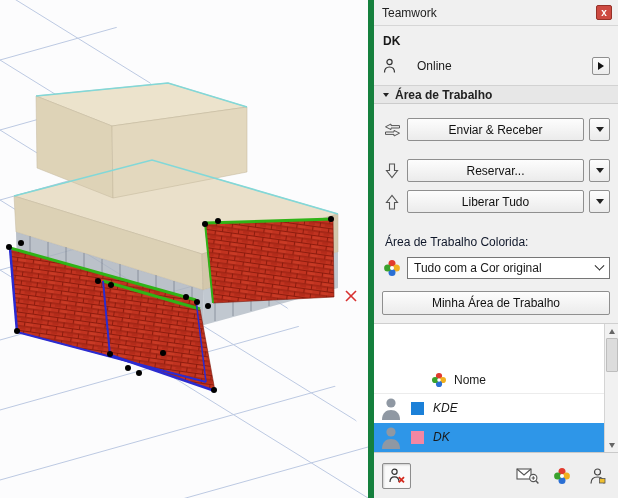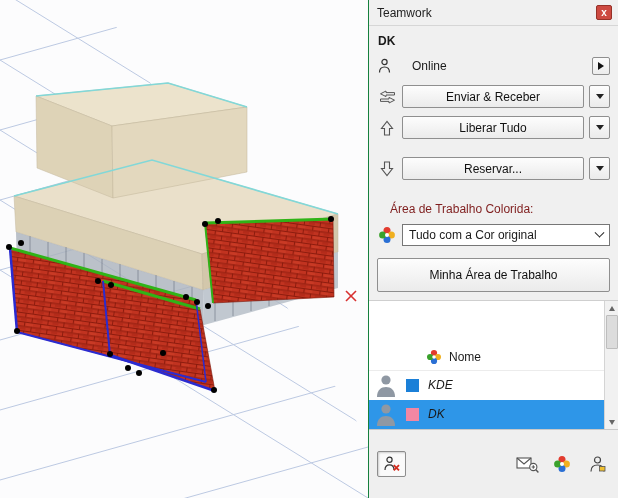--- a/index.html
+++ b/index.html
@@ -9,21 +9,21 @@
     font-size: 12px; color: #1a1a1a; background: #fff;
   }
   .app { display: flex; width: 618px; height: 498px; }
 
   
   .viewport { position: relative; width: 368px; height: 498px; background: #fcfcfd; overflow: hidden; }
 
   
   .panel {
     width: 250px; height: 498px; background: #f0f0f0;
-    border-left: 1px solid #15803d; box-shadow: -2px 0 5px rgba(0,0,0,.14);
+    border-left: 6px solid #15803d; box-shadow: -2px 0 5px rgba(0,0,0,.14);
     display: flex; flex-direction: column;
   }
   .titlebar {
     height: 26px; display: flex; align-items: center;
     padding: 0 6px 0 8px; border-bottom: 1px solid #d6d6d6; flex: none;
   }
   .titlebar .title { font-size: 12px; color: #222; }
   .close-btn {
     margin-left: auto; width: 16px; height: 15px; border: 1px solid #963128;
     color: #fff; font-size: 10px; font-weight: bold; line-height: 13px;
@@ -42,41 +42,41 @@
   .tri-down  { width: 0; height: 0; border-left: 4px solid transparent; border-right: 4px solid transparent; border-top: 5px solid #222; }
   .tri-down.sm { border-left-width: 3.5px; border-right-width: 3.5px; border-top-width: 4.5px; }
 
   .section-header {
     margin: 0 -8px; height: 19px; background: #e7e7e7;
     border-top: 1px solid #d2d2d2; border-bottom: 1px solid #cccccc;
     display: flex; align-items: center; gap: 6px; padding: 0 9px;
     font-weight: bold; color: #222; cursor: pointer;
   }
   .action-row { display: flex; align-items: center; gap: 5px; }
-  .mt9  { margin-top: 7px; }  .mt18 { margin-top: 18px; }
+  .mt9  { margin-top: 14px; }  .mt18 { margin-top: 18px; }
   .mt8  { margin-top: 8px; }  .mt22 { margin-top: 22px; } .mt12 { margin-top: 12px; } .mt10 { margin-top: 10px; }
   .row-icon { width: 20px; flex: none; display: flex; justify-content: center; }
   .btn {
     flex: 1; height: 23px; background: linear-gradient(#fdfdfd,#ebebeb);
     border: 1px solid #8f8f8f; border-radius: 2px; font-size: 12px; color: #111;
     display: flex; align-items: center; justify-content: center; cursor: pointer;
   }
   .drop-btn { flex: none; width: 21px; height: 23px; }
-  .label-line { margin-left: 13px; color: #7f1d1d; }
+  .label-line { margin-left: 3px; color: #0f172a; }
   .combo-row { display: flex; align-items: center; gap: 5px; }
   .combobox {
     flex: 1; height: 22px; background: #fff; border: 1px solid #767676;
     display: flex; align-items: center; padding: 0 6px; cursor: pointer;
   }
   .combobox .chev {
     margin-left: auto; width: 7px; height: 7px;
     border-right: 1.6px solid #222; border-bottom: 1.6px solid #222;
     transform: rotate(45deg) translate(-2px,-2px);
   }
-  .wide-btn { width: 100%; height: 34px; }
+  .wide-btn { width: 100%; height: 24px; }
 
   .user-list {
     margin-top: 8px; height: 129px; background: #fff;
     border-top: 1px solid #cfcfcf; display: flex; flex: none;
   }
   .list-body { flex: 1; display: flex; flex-direction: column; overflow: hidden; margin-top: 44px; }
   .list-header { height: 27px; display: flex; align-items: center; gap: 7px; padding-left: 57px; border-bottom: 1px solid #ececec; background: #fff; }
   .user-row { height: 31px; display: flex; align-items: center; padding-left: 7px; cursor: pointer; }
   .color-square { width: 13px; height: 13px; margin-left: 10px; flex: none; }
   .user-name { margin-left: 9px; font-style: italic; }
@@ -244,53 +244,57 @@
           <circle cx="6.5" cy="4" r="2.6" fill="none" stroke="#333" stroke-width="1.2"></circle>
           <path d="M1.5 14.5 C1.5 11 3.7 9 6.5 9 C9.3 9 11.5 11 11.5 14.5" fill="none" stroke="#333" stroke-width="1.2"></path>
         </svg>
         <span>Online</span>
         <span class="spacer"></span>
         <div class="mini-btn">
           <span class="tri-right"></span>
         </div>
       </div>
 
+      <div class="section-header">
+        <span class="tri-down sm"></span>
+        <span>Área de Trabalho</span>
+      </div>
 
       <div class="action-row mt9">
         <span class="row-icon">
           <svg width="19" height="14" viewBox="0 0 19 14">
             <path d="M8 1 L2.5 3.8 L8 6.6 L8 5 L16.5 5 L16.5 2.6 L8 2.6 Z" fill="none" stroke="#555" stroke-width="1"></path>
             <path d="M11 7.4 L16.5 10.2 L11 13 L11 11.4 L2.5 11.4 L2.5 9 L11 9 Z" fill="none" stroke="#555" stroke-width="1"></path>
           </svg>
         </span>
         <div class="btn">Enviar &amp; Receber</div>
         <div class="btn drop-btn">
           <span class="tri-down"></span>
         </div>
       </div>
 
+      <div class="action-row mt18">
+        <span class="row-icon">
+          <svg width="14" height="16" viewBox="0 0 14 16">
+            <path d="M4.5 1 L9.5 1 L9.5 7.5 L12.5 7.5 L7 14.5 L1.5 7.5 L4.5 7.5 Z" fill="none" stroke="#555" stroke-width="1.1"></path>
+          </svg>
+        </span>
+        <div class="btn">Reservar...</div>
+        <div class="btn drop-btn">
+          <span class="tri-down"></span>
+        </div>
+      </div>
+
       <div class="action-row mt8">
         <span class="row-icon">
           <svg width="14" height="16" viewBox="0 0 14 16">
             <path d="M4.5 15 L9.5 15 L9.5 8.5 L12.5 8.5 L7 1.5 L1.5 8.5 L4.5 8.5 Z" fill="none" stroke="#555" stroke-width="1.1"></path>
           </svg>
         </span>
         <div class="btn">Liberar Tudo</div>
-        <div class="btn drop-btn">
-          <span class="tri-down"></span>
-        </div>
-      </div>
-
-      <div class="action-row mt18">
-        <span class="row-icon">
-          <svg width="14" height="16" viewBox="0 0 14 16">
-            <path d="M4.5 1 L9.5 1 L9.5 7.5 L12.5 7.5 L7 14.5 L1.5 7.5 L4.5 7.5 Z" fill="none" stroke="#555" stroke-width="1.1"></path>
-          </svg>
-        </span>
-        <div class="btn">Reservar...</div>
         <div class="btn drop-btn">
           <span class="tri-down"></span>
         </div>
       </div>
 
       <div class="label-line mt22">Área de Trabalho Colorida:</div>
 
       <div class="combo-row mt8">
         <span class="row-icon">
           <svg width="18" height="18" viewBox="0 0 18 18">

